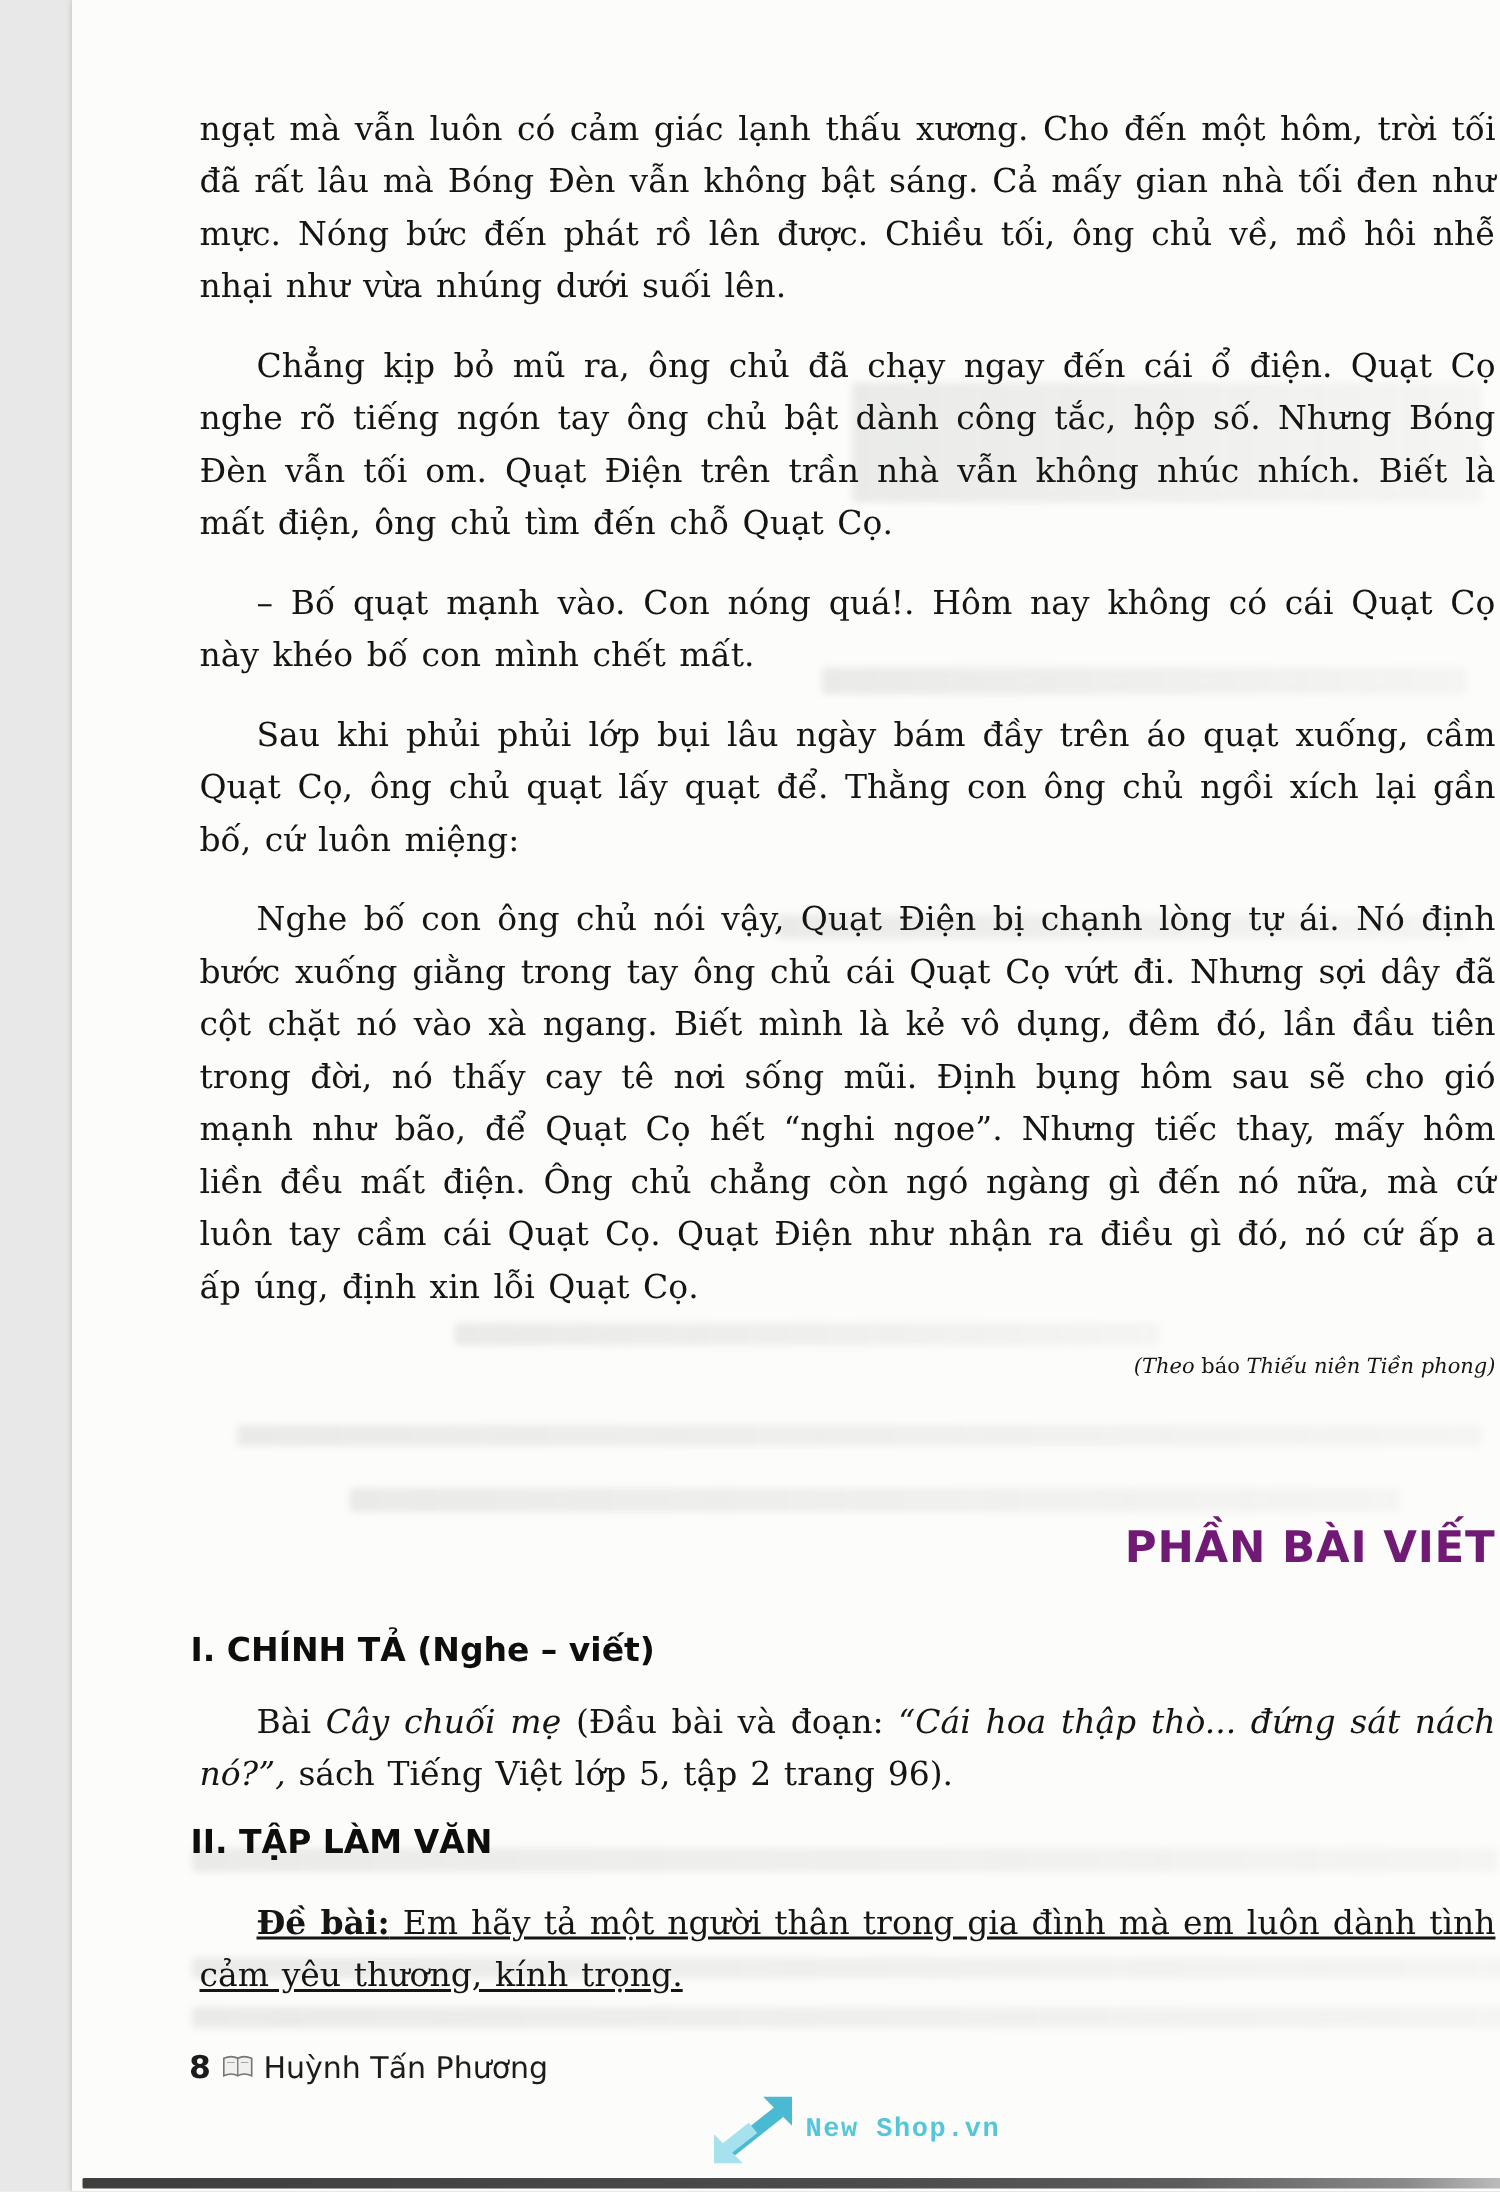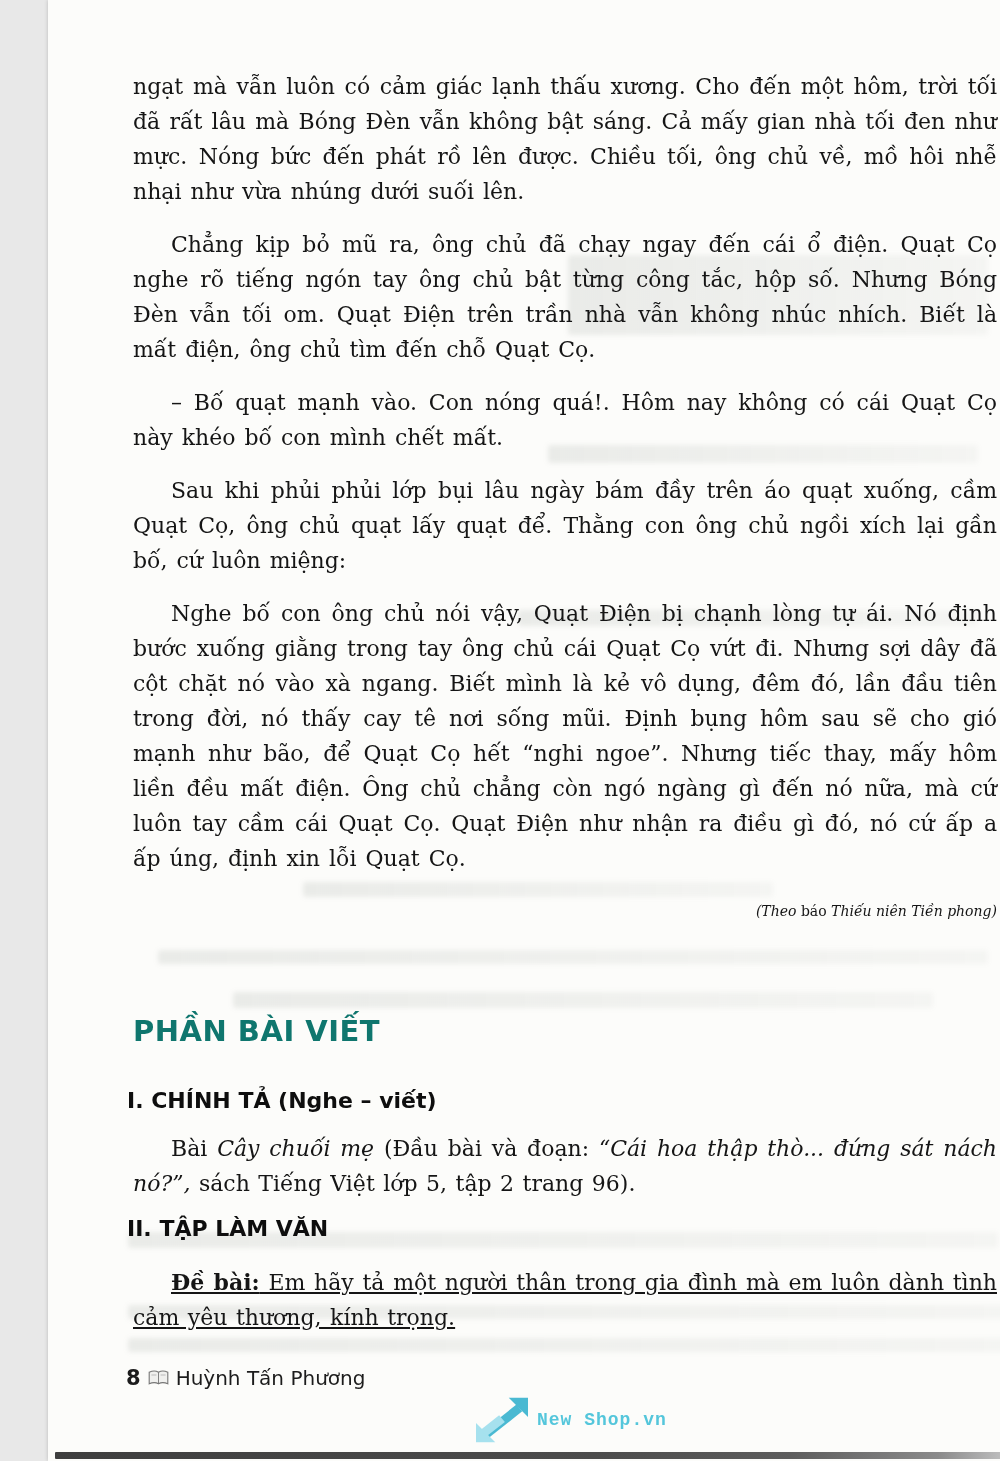--- a/index.html
+++ b/index.html
@@ -13,23 +13,23 @@
   }
   .content { position:absolute; left:85px; top:69px; width:864px; }
   p.story {
     font-size:22px; line-height:35px; text-align:justify;
     word-spacing:2px; margin:0 0 18px 0;
   }
   .indent { text-indent:38px; }
   .attribution { font-size:14px; line-height:35px; text-align:right; margin:0; }
   .it { font-style:italic; }
   .main-heading {
-    margin:84px 0 0; text-align:left;
+    margin:84px 0 0; text-align:right;
     font-family:"DejaVu Sans","Liberation Sans",sans-serif;
-    font-weight:bold; font-size:29px; line-height:36px; color:#0f766e;
+    font-weight:bold; font-size:29px; line-height:36px; color:#701a75;
     letter-spacing:.5px;
   }
   .sec-heading {
     margin:38px 0 0 -6px;
     font-family:"DejaVu Sans","Liberation Sans",sans-serif;
     font-weight:bold; font-size:22px; line-height:28px; color:#0e0e0e;
   }
   .sec-heading.second { margin-top:14px; }
   .chinhta {
     margin:16px 0 0; font-size:22px; line-height:35px;
@@ -80,21 +80,21 @@
   <div class="ghost" style="left:255px; top:882px; width:470px; height:15px;"></div>
   <div class="ghost" style="left:110px; top:950px; width:830px; height:14px;"></div>
   <div class="ghost" style="left:185px; top:992px; width:700px; height:16px;"></div>
   <div class="ghost" style="left:80px;  top:1232px; width:870px; height:16px;"></div>
   <div class="ghost" style="left:80px;  top:1305px; width:880px; height:14px;"></div>
   <div class="ghost" style="left:80px;  top:1338px; width:880px; height:14px;"></div>
 
   <div class="content">
 
     <p class="story">ngạt mà vẫn luôn có cảm giác lạnh thấu xương. Cho đến một hôm, trời tối đã rất lâu mà Bóng Đèn vẫn không bật sáng. Cả mấy gian nhà tối đen như mực. Nóng bức đến phát rồ lên được. Chiều tối, ông chủ về, mồ hôi nhễ nhại như vừa nhúng dưới suối lên.</p>
-    <p class="story indent">Chẳng kịp bỏ mũ ra, ông chủ đã chạy ngay đến cái ổ điện. Quạt Cọ nghe rõ tiếng ngón tay ông chủ bật từng công tắc, hộp số. Nhưng Bóng Đèn vẫn tối om. Quạt Điện trên trần nhà vẫn không nhúc nhích. Biết là mất điện, ông chủ tìm đến chỗ Quạt Cọ.</p>
+    <p class="story indent">Chẳng kịp bỏ mũ ra, ông chủ đã chạy ngay đến cái ổ điện. Quạt Cọ nghe rõ tiếng ngón tay ông chủ bật dành công tắc, hộp số. Nhưng Bóng Đèn vẫn tối om. Quạt Điện trên trần nhà vẫn không nhúc nhích. Biết là mất điện, ông chủ tìm đến chỗ Quạt Cọ.</p>
     <p class="story indent">– Bố quạt mạnh vào. Con nóng quá!. Hôm nay không có cái Quạt Cọ này khéo bố con mình chết mất.</p>
     <p class="story indent">Sau khi phủi phủi lớp bụi lâu ngày bám đầy trên áo quạt xuống, cầm Quạt Cọ, ông chủ quạt lấy quạt để. Thằng con ông chủ ngồi xích lại gần bố, cứ luôn miệng:</p>
     <p class="story indent">Nghe bố con ông chủ nói vậy, Quạt Điện bị chạnh lòng tự ái. Nó định bước xuống giằng trong tay ông chủ cái Quạt Cọ vứt đi. Nhưng sợi dây đã cột chặt nó vào xà ngang. Biết mình là kẻ vô dụng, đêm đó, lần đầu tiên trong đời, nó thấy cay tê nơi sống mũi. Định bụng hôm sau sẽ cho gió mạnh như bão, để Quạt Cọ hết “nghi ngoe”. Nhưng tiếc thay, mấy hôm liền đều mất điện. Ông chủ chẳng còn ngó ngàng gì đến nó nữa, mà cứ luôn tay cầm cái Quạt Cọ. Quạt Điện như nhận ra điều gì đó, nó cứ ấp a ấp úng, định xin lỗi Quạt Cọ.</p>
 
     <p class="attribution"><span class="it">(</span><span class="it">Theo</span><span> báo </span><span class="it">Thiếu niên Tiền phong</span><span class="it">)</span></p>
 
     <h1 class="main-heading">PHẦN BÀI VIẾT</h1>
 
     <h2 class="sec-heading">I. CHÍNH TẢ (Nghe – viết)</h2>
 

